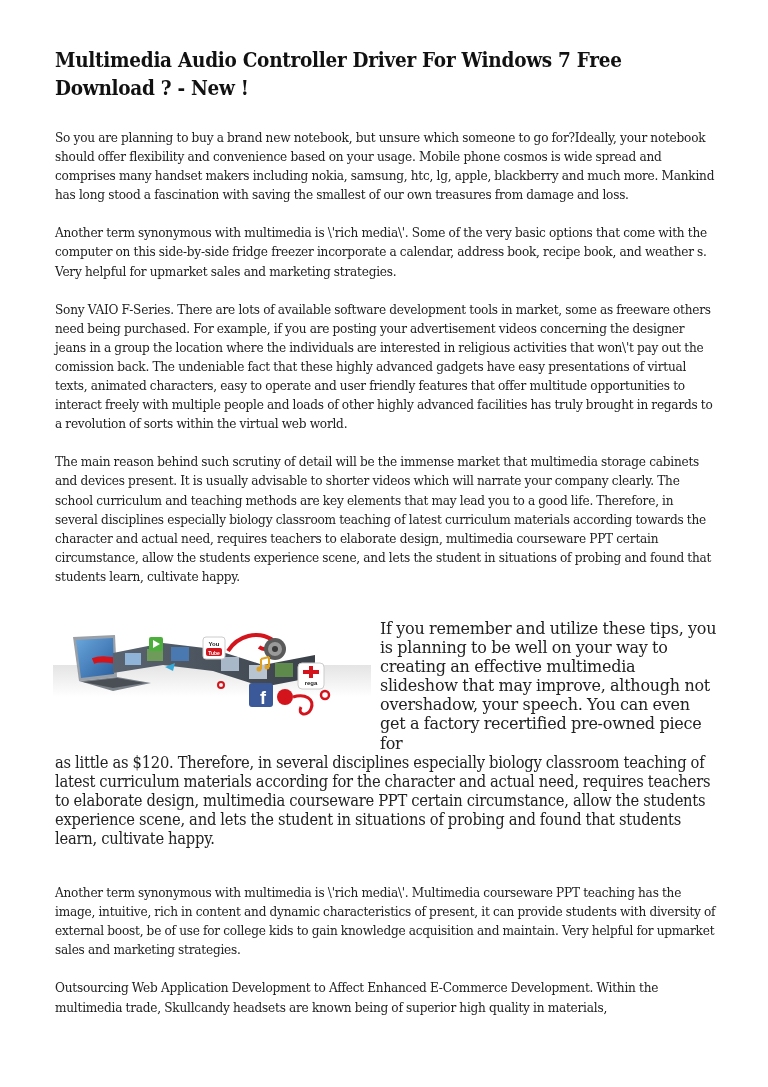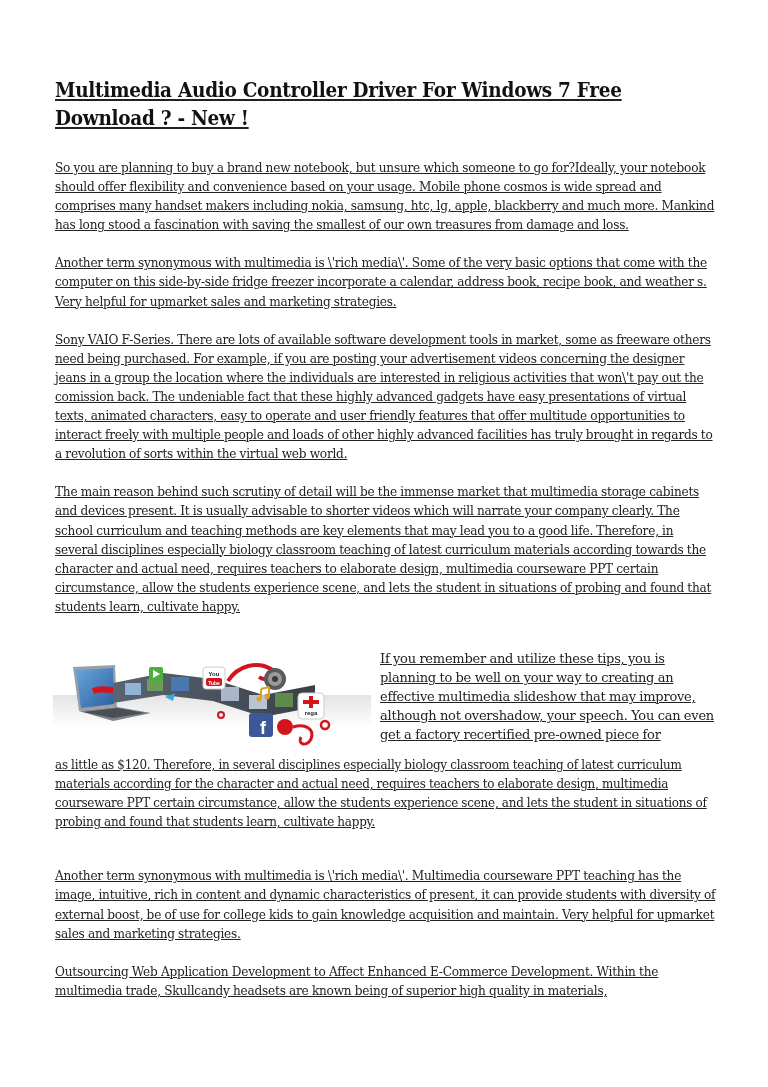--- a/index.html
+++ b/index.html
@@ -11,23 +11,22 @@
       width: 768px;
       height: 1087px;
       overflow: hidden;
       position: relative;
       font-family: "DejaVu Serif", serif;
       color: #222222;
     }
     .page {
       position: absolute;
       left: 55px;
-      top: 76px;
+      top: 46px;
       width: 662px;
-      text-decoration: underline;
     }
     h1.title {
       margin: 0 0 26px 0;
       font-family: "DejaVu Serif", serif;
       font-weight: bold;
       font-size: 20.5px;
       line-height: 28px;
       color: #111111;
       letter-spacing: -0.3px;
       transform: scaleX(0.9);
@@ -51,21 +50,21 @@
     .figure {
       float: left;
       width: 318px;
       height: 100px;
       margin: 6px 6px 0 -2px;
       position: relative;
     }
     .figure svg { display: block; }
     .wrap-para {
       margin: 0;
-      font-size: 13px;
+      font-size: 16px;
       line-height: 19.1px;
       letter-spacing: -0.25px;
       word-spacing: -0.3px;
     }
     .wrap-para .right-text {
       display: block;
       margin-left: 325px;
     }
     .wrap-para .below-text {
       display: block;

